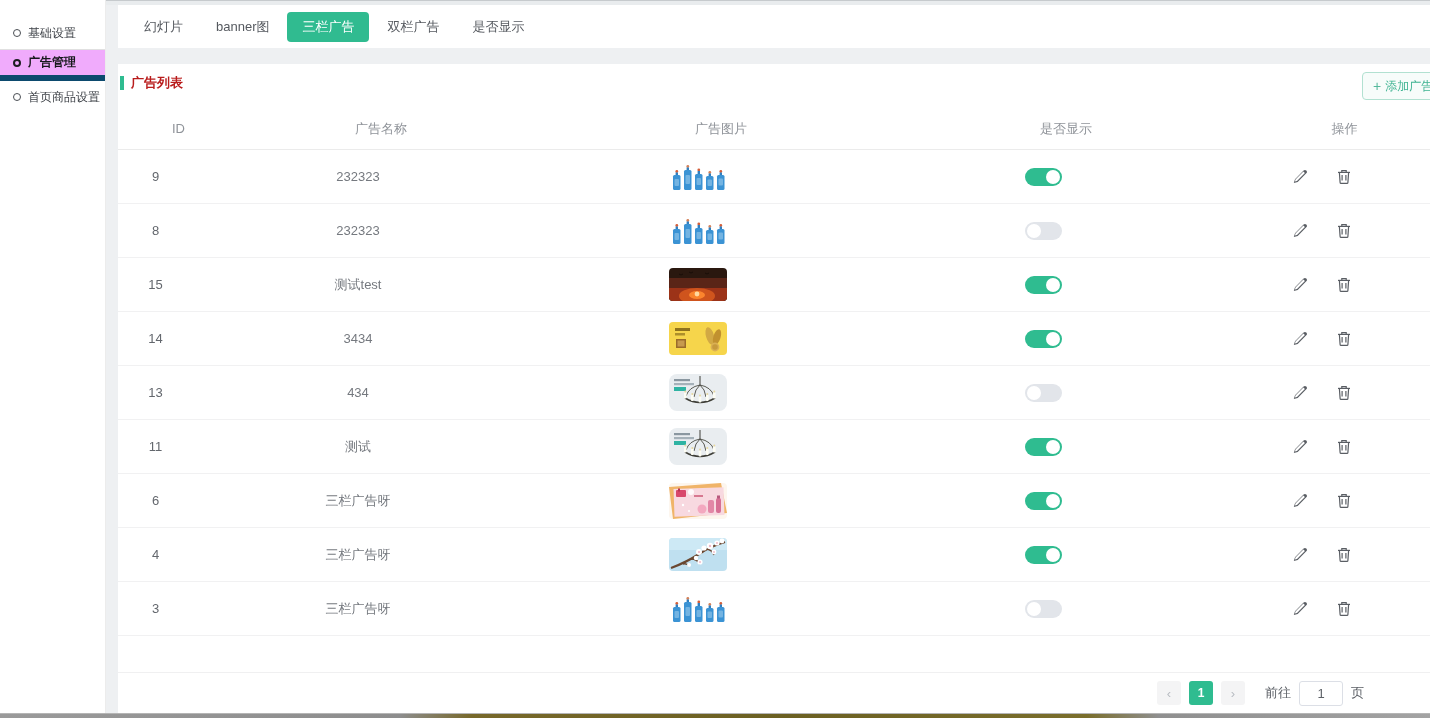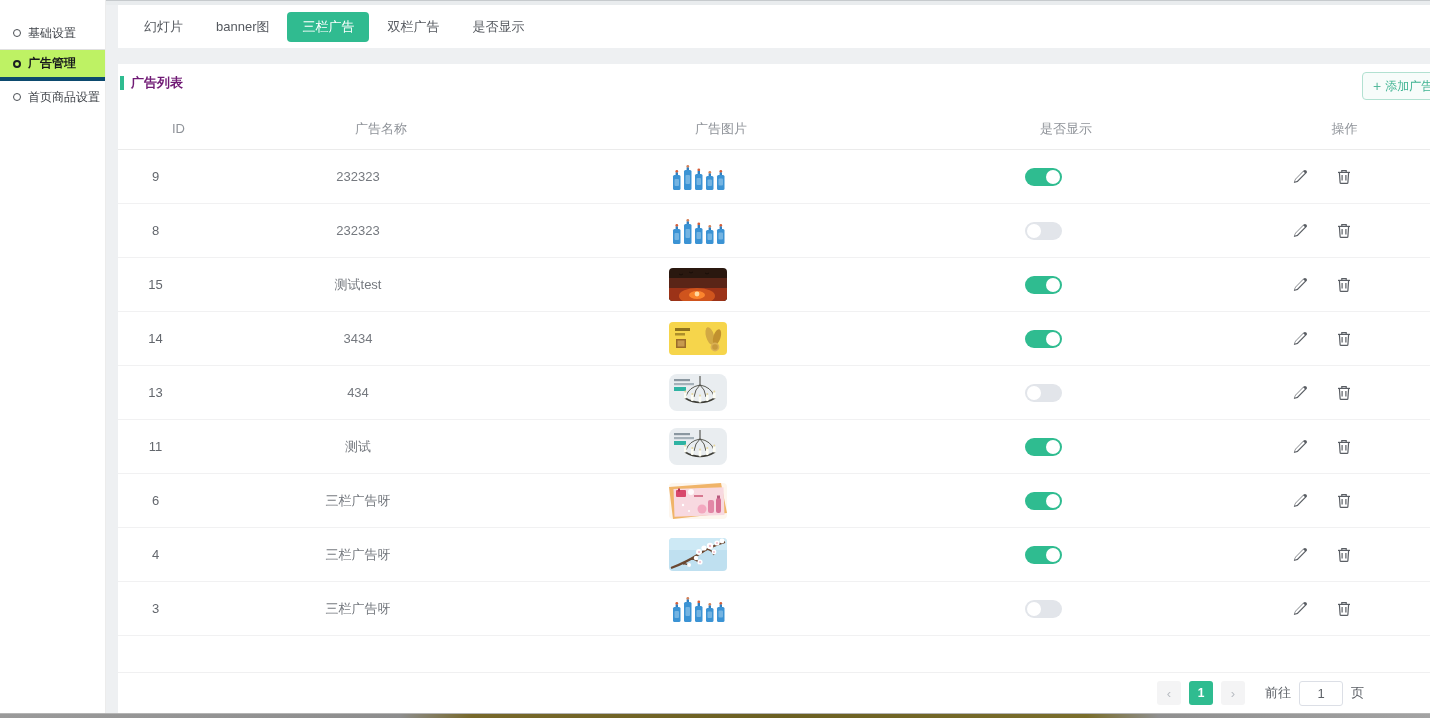--- a/index.html
+++ b/index.html
@@ -11,40 +11,40 @@
   .top-strip { position:absolute; top:0; left:0; width:1430px; height:5px;
     background:#e9ecee; border-top:1px solid #c6cacd; z-index:3; }
 
   
   .sidebar { position:absolute; top:0; left:0; width:106px; height:713px;
     background:#fff; border-right:1px solid #ececec; z-index:4; padding-top:17px; }
   .side-item { display:flex; align-items:center; height:32px; padding-left:13px;
     font-size:12px; color:#3d4147; cursor:pointer; background:#fff; }
   .side-item .dot { width:8px; height:8px; border:1.5px solid #4b4f55; border-radius:50%;
     margin-right:7px; flex:0 0 auto; }
-  .side-item.active { background:#bef264; border-top:1px solid #e0e0e0;
-    border-bottom:4px solid #0c4a6e; font-weight:bold; color:#16181b; }
+  .side-item.active { background:#f0abfc; border-top:1px solid #e0e0e0;
+    border-bottom:6px solid #0c4a6e; font-weight:bold; color:#16181b; }
   .side-item.active .dot { border-color:#1c1e21; border-width:2px; }
 
   
   .main { position:absolute; left:118px; top:0; width:1312px; height:718px; }
 
   .tabs-card { position:absolute; top:5px; left:0; width:1312px; height:43px;
     background:#fff; display:flex; align-items:center; padding-left:11px; }
   .tab { font-size:13px; color:#55595f; padding:6px 15px; margin-right:3px;
     border-radius:4px; cursor:pointer; white-space:nowrap; }
   .tab.active { background:#30bb90; color:#fff; }
 
   .content-card { position:absolute; top:64px; left:0; width:1312px; height:649px;
     background:#fff; display:flex; flex-direction:column; }
 
   .panel-head { position:relative; padding:10px 0 0 2px; height:38px; }
   .panel-title-wrap { display:flex; align-items:center; }
   .sec-bar { width:4px; height:14px; background:#2fbc90; margin-right:7px; }
-  .panel-title { font-size:13px; font-weight:bold; color:#701a75; }
+  .panel-title { font-size:13px; font-weight:bold; color:#b91c1c; }
   .add-btn { position:absolute; top:8px; right:-16px; height:28px; width:84px;
     background:#f7fcfa; border:1px solid #b2e1d1; border-radius:4px;
     color:#3fb392; font-size:12px; display:flex; align-items:center;
     justify-content:flex-start; padding-left:10px; cursor:pointer; }
   .add-btn .plus { font-size:14px; margin-right:4px; color:#56b99c; }
 
   
   .t-header { display:flex; height:42px; align-items:center; margin-top:6px;
     border-bottom:1px solid #ebebeb; }
   .t-header .cell { font-size:13px; color:#8f9399;padding-left:46px; }

